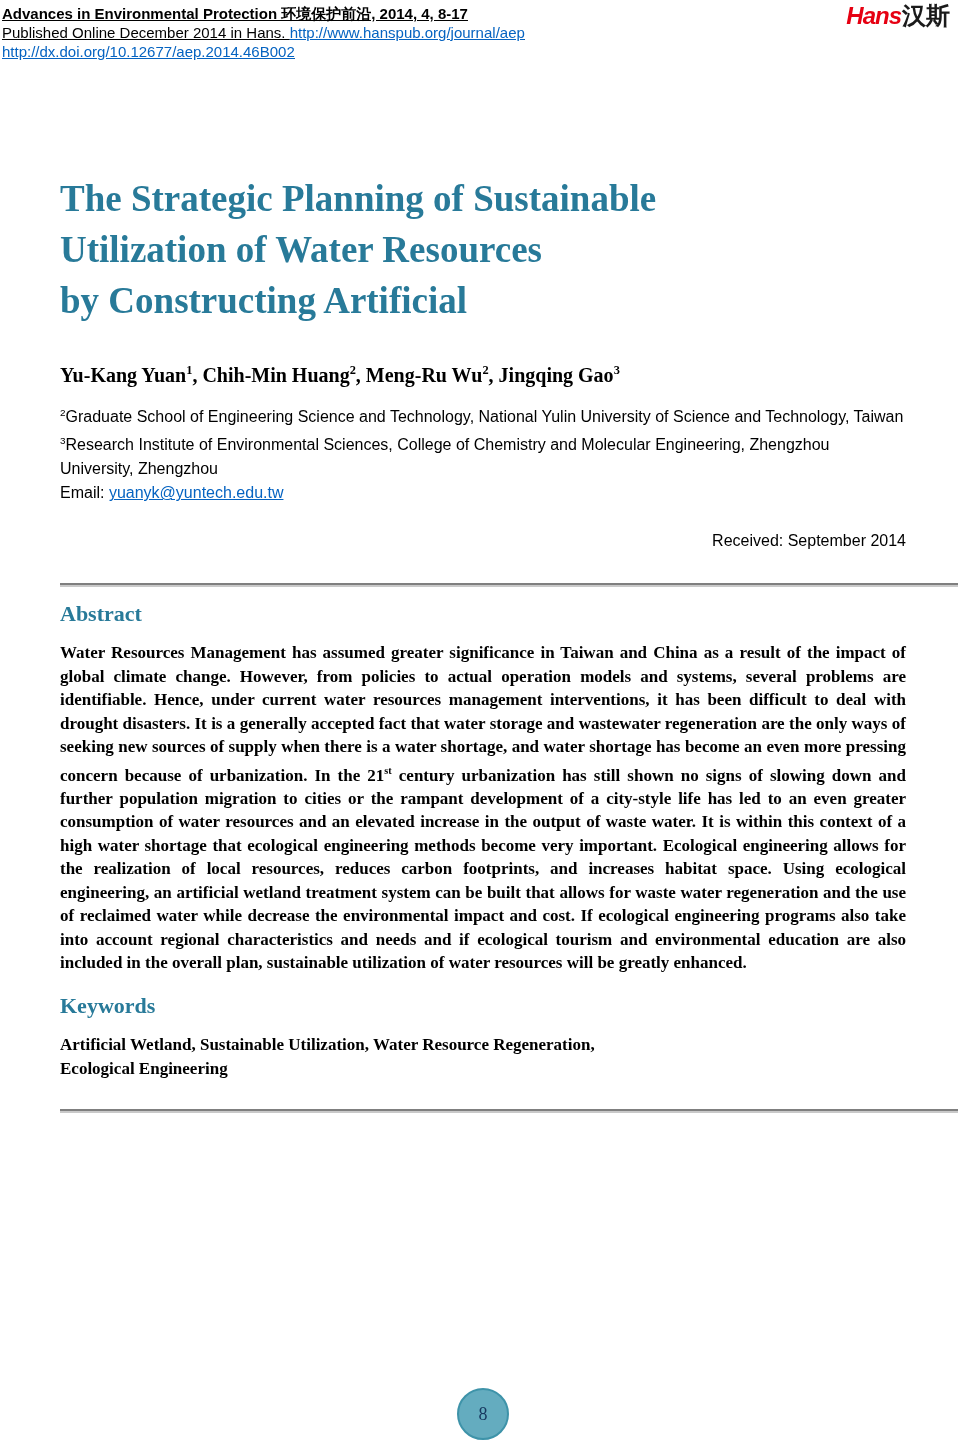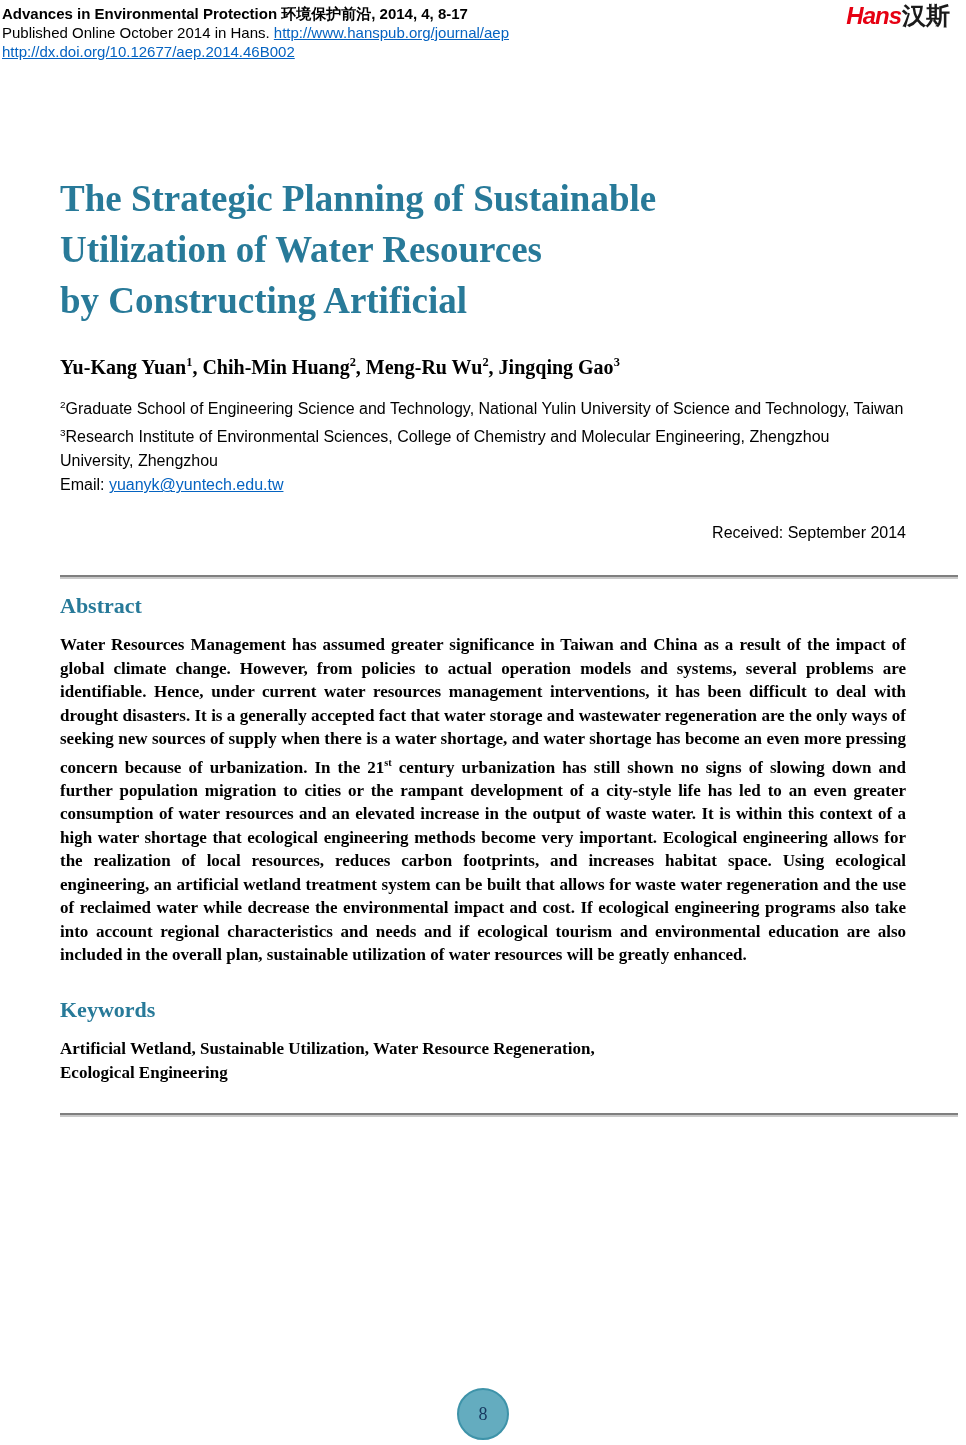--- a/index.html
+++ b/index.html
@@ -11,59 +11,59 @@
     --circle-border:#3E93A9;
     --circle-text:#17375E;
   }
   *{margin:0;padding:0;box-sizing:border-box;}
   html,body{background:#ffffff;}
   body{
     width:966px;height:1445px;position:relative;overflow:hidden;
     font-family:"Liberation Sans",sans-serif;color:#000;
   }
   
-  .header{position:relative;padding:4px 0 0 2px;font-size:15px;line-height:19px;}
+  .header{position:relative;padding:4px 0 0 2px;font-size:15px;line-height:19px;text-decoration:underline;}
   .h-line1{font-weight:bold;}
   a.link{color:var(--link-blue);text-decoration:underline;cursor:pointer;}
   .logo{
     position:absolute;top:2px;right:16px;font-weight:bold;font-size:24px;line-height:28px;
     font-family:"Liberation Sans",sans-serif;white-space:nowrap;
   }
   .logo-latin{color:var(--logo-red);font-style:italic;letter-spacing:-1px;}
   .logo-cn{color:#1a1a1a;margin-left:1px;}
   
   .content{margin:0 60px;}
   .title{
     margin-top:112px;
     font-family:"Liberation Serif",serif;font-weight:bold;
     font-size:37px;line-height:51px;color:var(--heading-teal);
   }
   .authors{
-    margin-top:22px;
+    margin-top:30px;
     font-family:"Liberation Serif",serif;font-weight:bold;font-size:20px;line-height:28px;color:#000;
   }
   .authors sup{font-size:62%;}
   .affiliations{margin-top:12px;font-size:16px;line-height:24px;}
   .affil sup{font-size:62%;}
   .received{margin-top:24px;font-size:16px;line-height:24px;text-align:right;}
   
   .divider{
     margin-left:60px;margin-right:8px;height:4px;
     background:var(--divider-gray);
     border-bottom:2px solid #C9C9C9;
   }
   .divider-top{margin-top:30px;}
   .divider-bottom{margin-top:28px;}
   
   .section-heading{
     font-family:"Liberation Serif",serif;font-weight:bold;
     font-size:22px;line-height:30px;color:var(--heading-teal);
   }
   .abstract-section .section-heading{margin-top:12px;}
-  .keywords-section .section-heading{margin-top:28px;}
+  .keywords-section .section-heading{margin-top:16px;}
   .abstract-text{
     margin-top:12px;
     font-family:"Liberation Serif",serif;font-weight:bold;
     font-size:17px;line-height:23.5px;text-align:justify;color:#000;
   }
   .abstract-text sup{font-size:60%;}
   .keywords-text{
     margin-top:12px;
     font-family:"Liberation Serif",serif;font-weight:bold;
     font-size:17px;line-height:24px;color:#000;
@@ -75,21 +75,21 @@
     background:var(--circle-fill);border:2px solid var(--circle-border);
     display:flex;align-items:center;justify-content:center;
     font-family:"Liberation Serif",serif;font-size:18px;color:var(--circle-text);
   }
 </style>
 </head>
 <body>
 
 <header class="header">
   <div class="h-line1">Advances in Environmental Protection  环境保护前沿, 2014, 4, 8-17</div>
-  <div class="h-line2"><span>Published Online October 2014 in Hans. </span><a class="link">http://www.hanspub.org/journal/aep</a></div>
+  <div class="h-line2"><span>Published Online December 2014 in Hans. </span><a class="link">http://www.hanspub.org/journal/aep</a></div>
   <div class="h-line3"><a class="link">http://dx.doi.org/10.12677/aep.2014.46B002</a></div>
   <div class="logo"><span class="logo-latin">Hans</span><span class="logo-cn">汉斯</span></div>
 </header>
 
 <main class="content">
   <h1 class="title">
     <div class="title-line">The Strategic Planning of Sustainable</div>
     <div class="title-line">Utilization of Water Resources</div>
     <div class="title-line">by Constructing Artificial</div>
   </h1>

